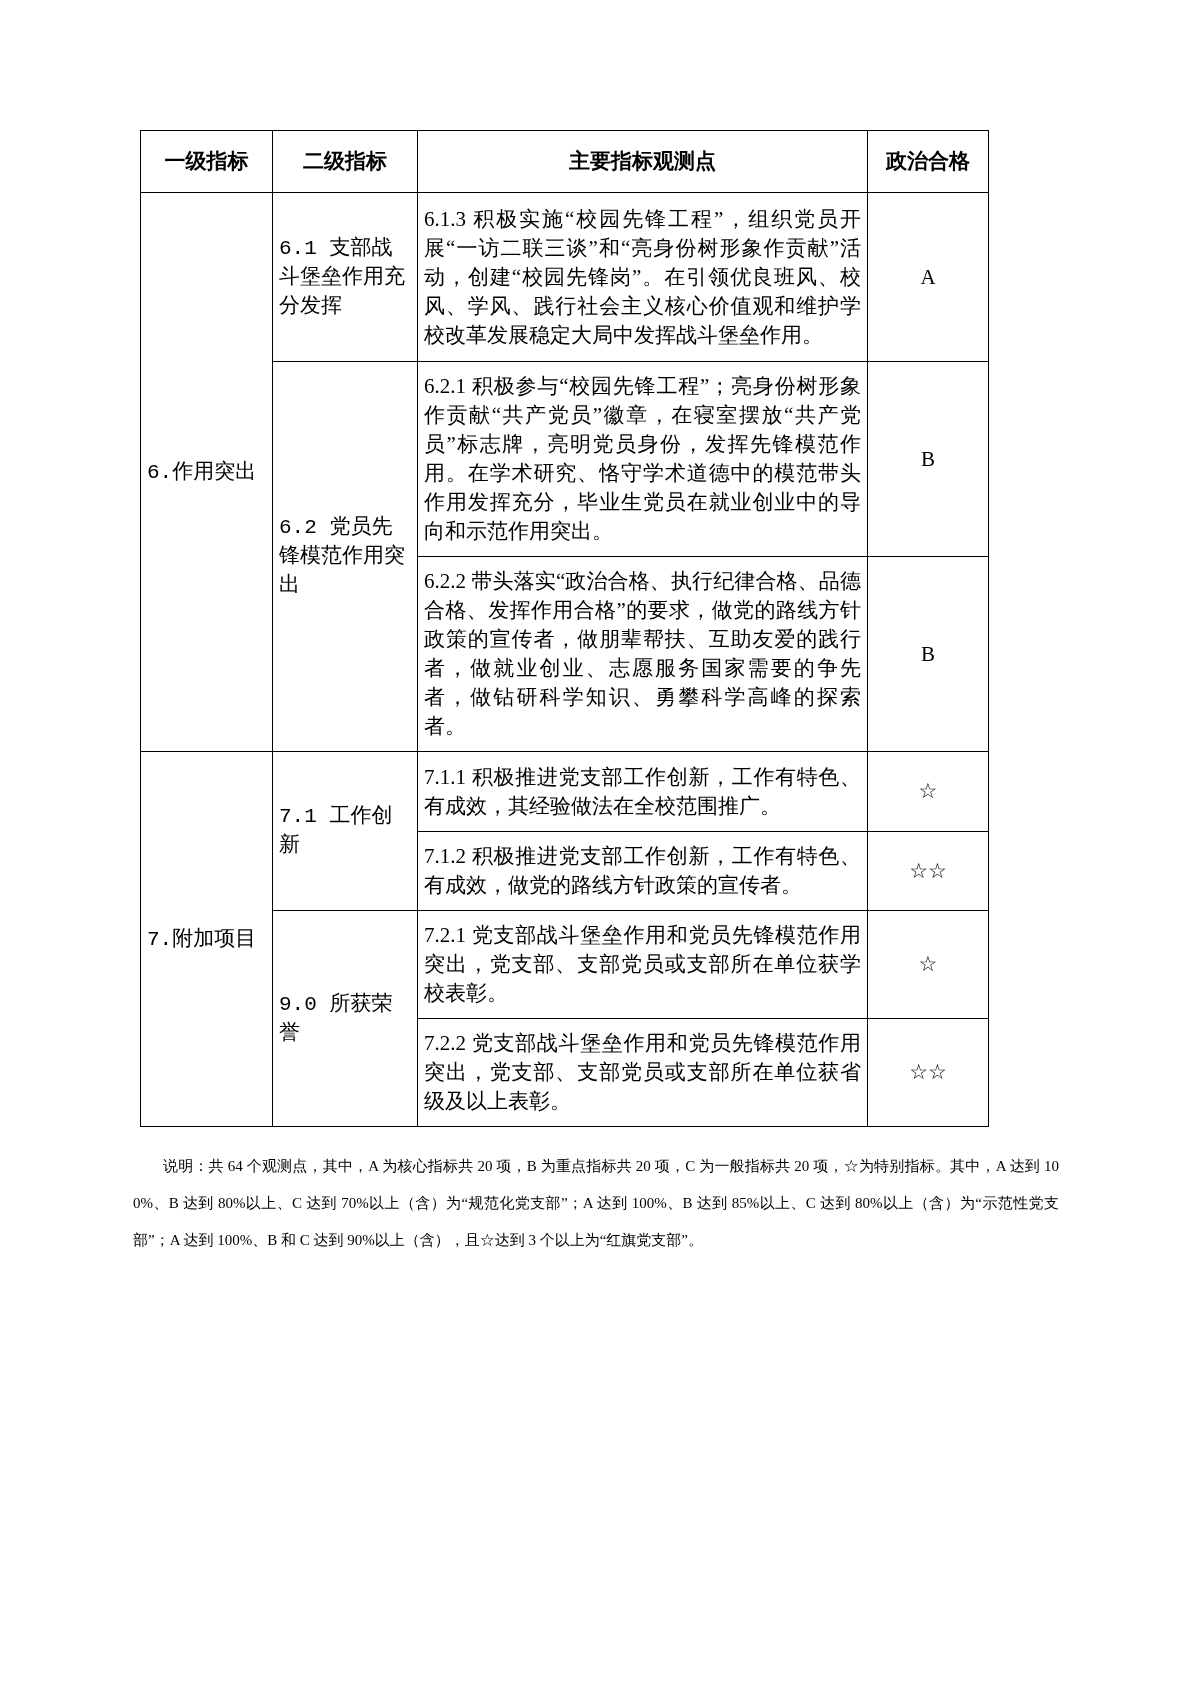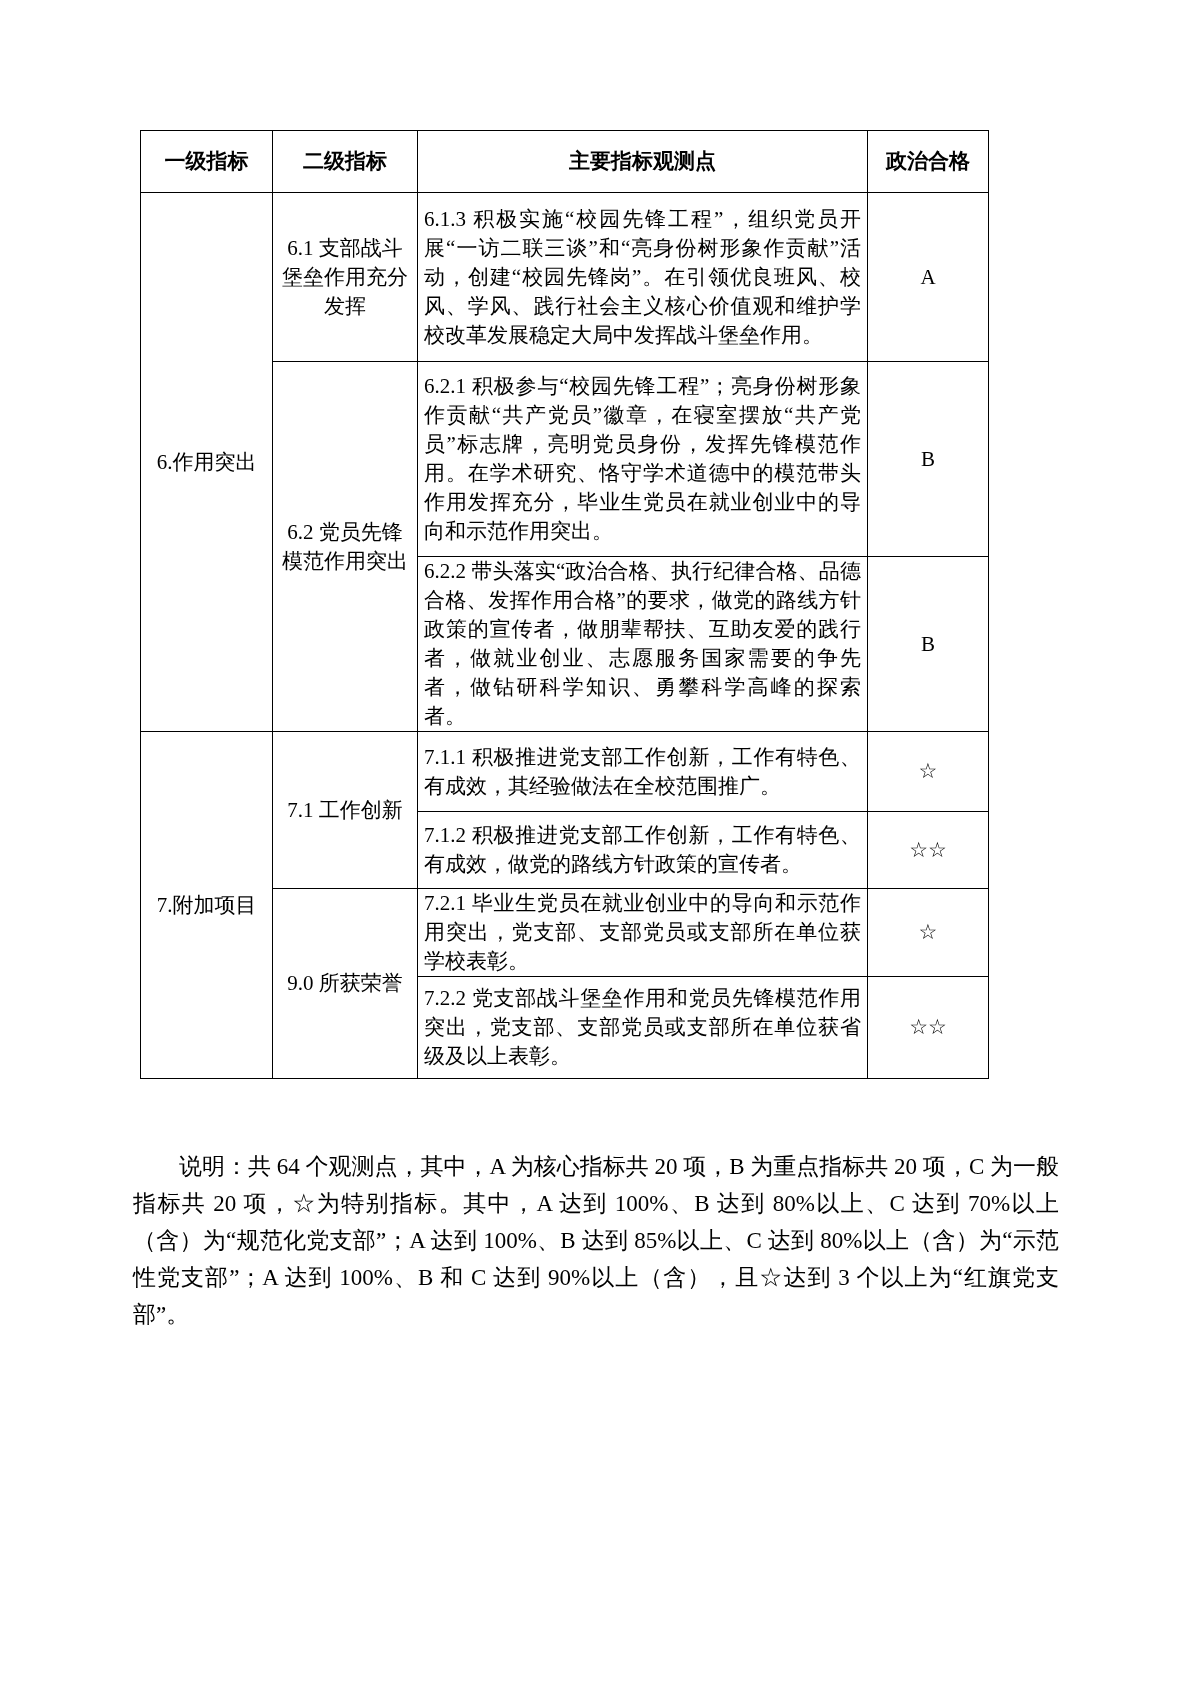--- a/index.html
+++ b/index.html
@@ -23,47 +23,47 @@
     width: 848px;
     border-collapse: collapse;
     table-layout: fixed;
   }
   .indicator-table th,
   .indicator-table td {
     border: 1.5px solid #000000;
     font-size: 21px;
     line-height: 29px;
     vertical-align: middle;
-    padding: 0 6px;
+    padding: 10px 6px;
     box-sizing: border-box;
     word-break: break-all;
   }
   .indicator-table th {
     font-weight: bold;
     text-align: center;
     font-size: 21px;
   }
   .cell-center {
-    text-align: center;
+    font-family: Liberation Mono, monospace;
   }
   .cell-obs {
     text-align: justify;
     padding: 10px 12px 10px 12px;
     margin-top: 38px;
   }
   .cell-type {
     text-align: center;
     font-family: "Liberation Serif", "DejaVu Serif", serif;
   }
   .note {
     position: absolute;
     left: 133px;
     top: 1148px;
     width: 926px;
-    font-size: 23px;
+    font-size: 15px;
     line-height: 37px;
     text-align: justify;
     text-indent: 2em;
     word-break: break-all;
   }
 </style>
 </head>
 <body>
 
 <div class="page">
@@ -109,21 +109,21 @@
       <td class="cell-type">☆</td>
     </tr>
 
     <tr style="height:77px">
       <td class="cell-obs">7.1.2 积极推进党支部工作创新，工作有特色、有成效，做党的路线方针政策的宣传者。</td>
       <td class="cell-type">☆☆</td>
     </tr>
 
     <tr style="height:77px">
       <td class="cell-center" rowspan="2">9.0 所获荣誉</td>
-      <td class="cell-obs">7.2.1 毕业生党员在就业创业中的导向和示范作用突出，党支部、支部党员或支部所在单位获学校表彰。</td>
+      <td class="cell-obs">7.2.1 党支部战斗堡垒作用和党员先锋模范作用突出，党支部、支部党员或支部所在单位获学校表彰。</td>
       <td class="cell-type">☆</td>
     </tr>
 
     <tr style="height:102px">
       <td class="cell-obs">7.2.2 党支部战斗堡垒作用和党员先锋模范作用突出，党支部、支部党员或支部所在单位获省级及以上表彰。</td>
       <td class="cell-type">☆☆</td>
     </tr>
 
   </tbody>
     </table>

